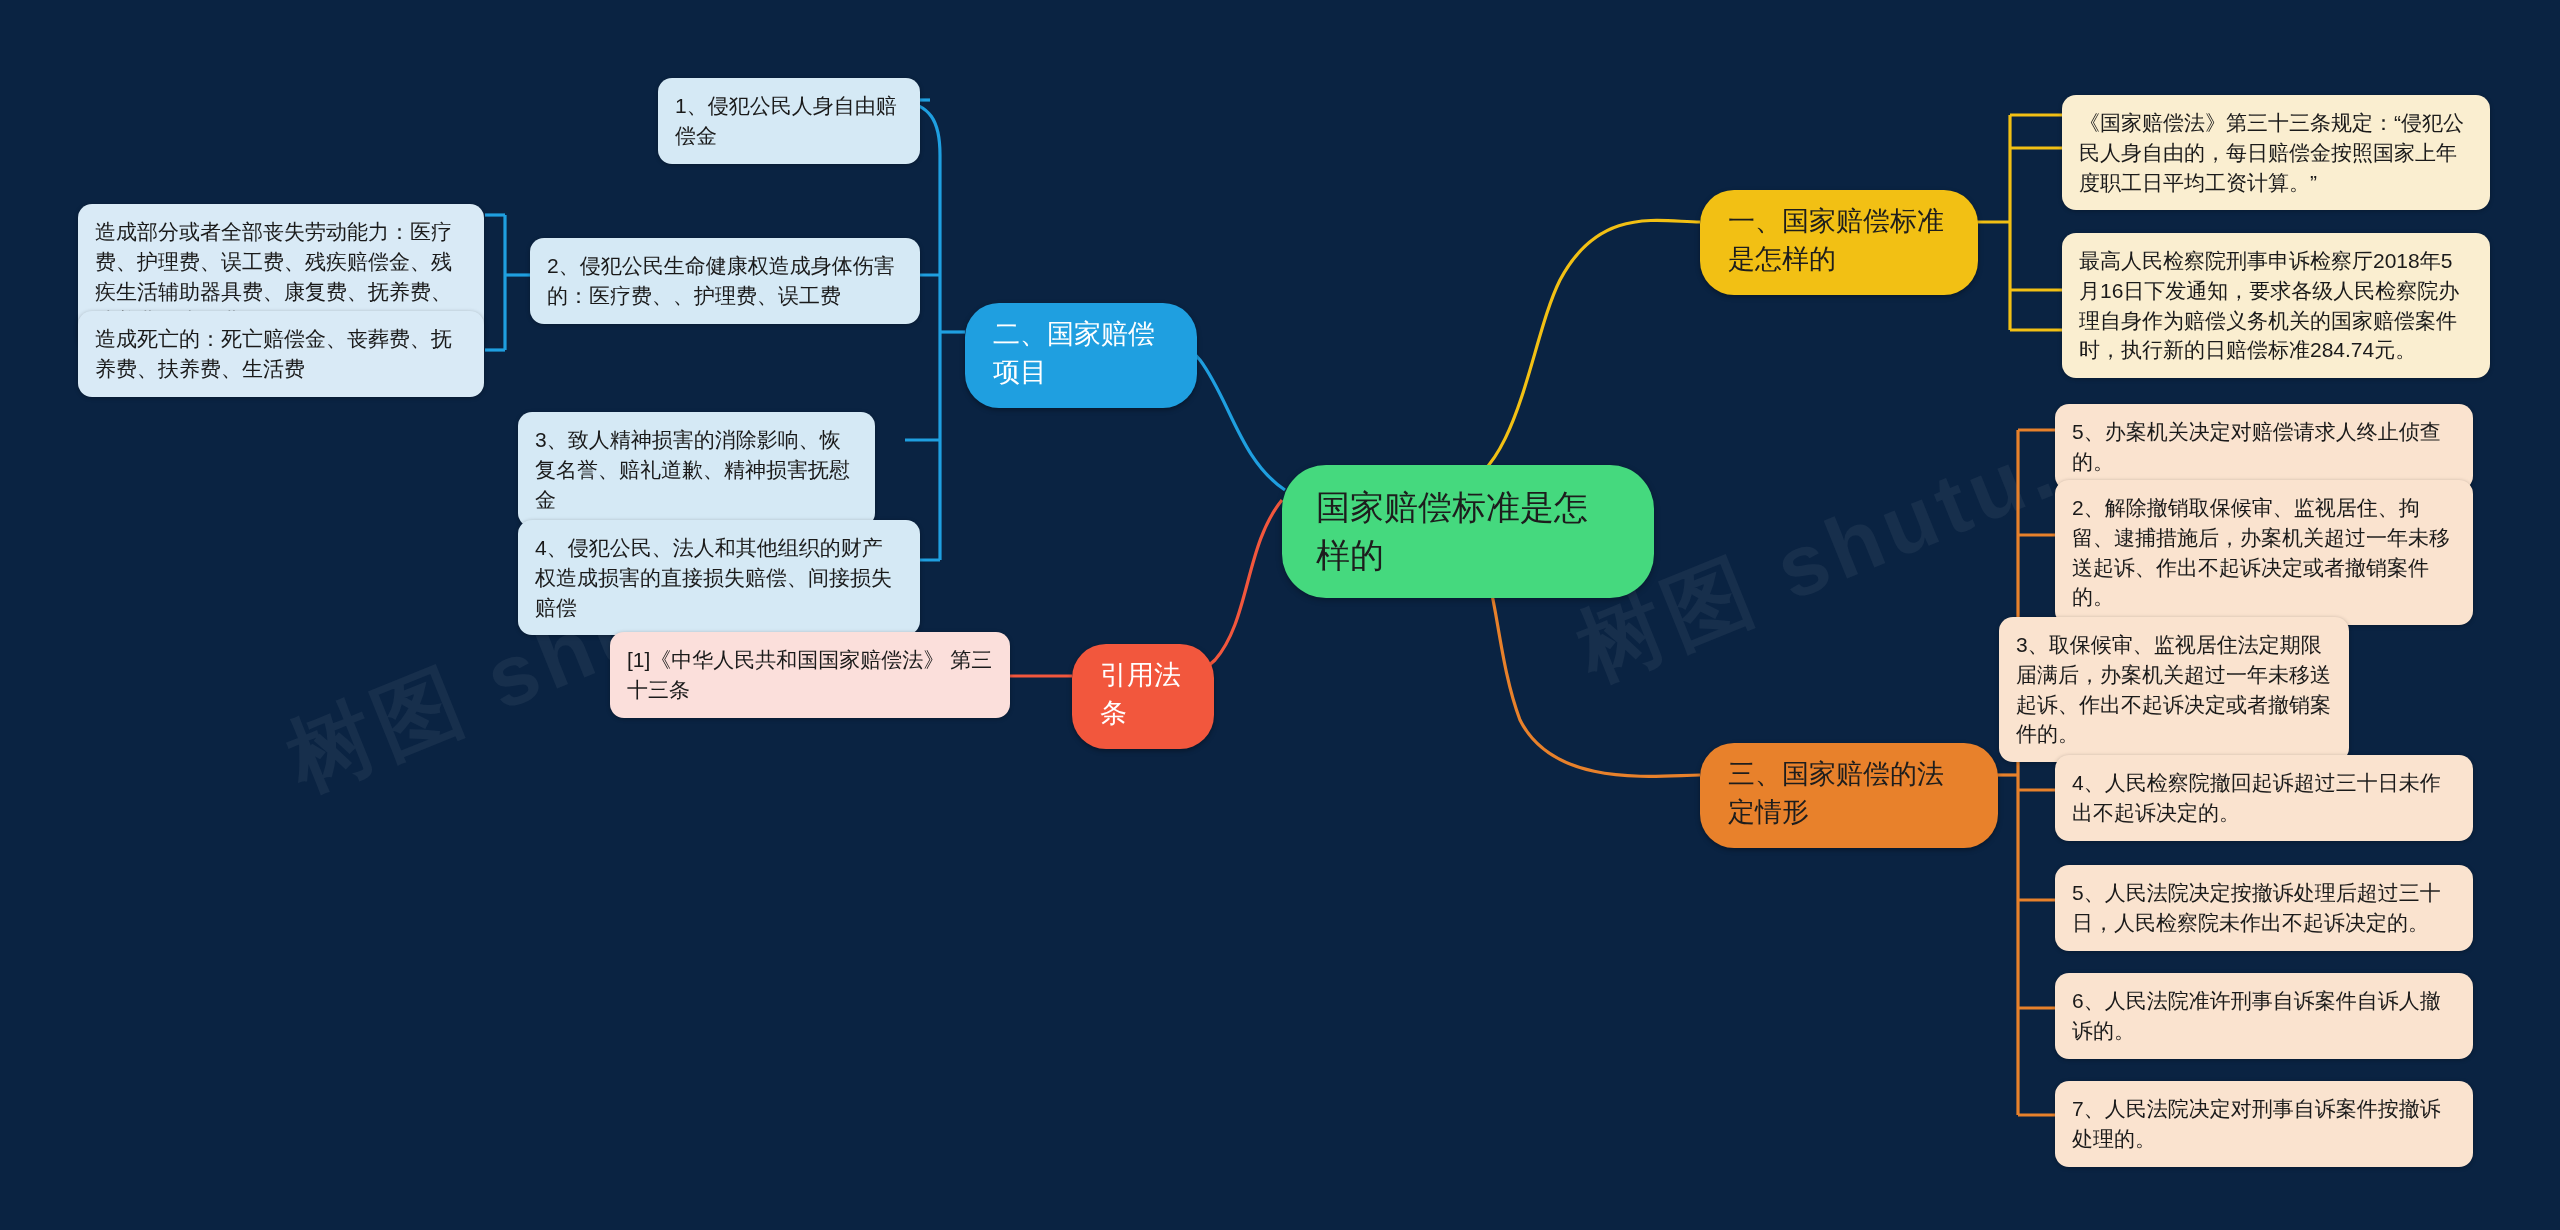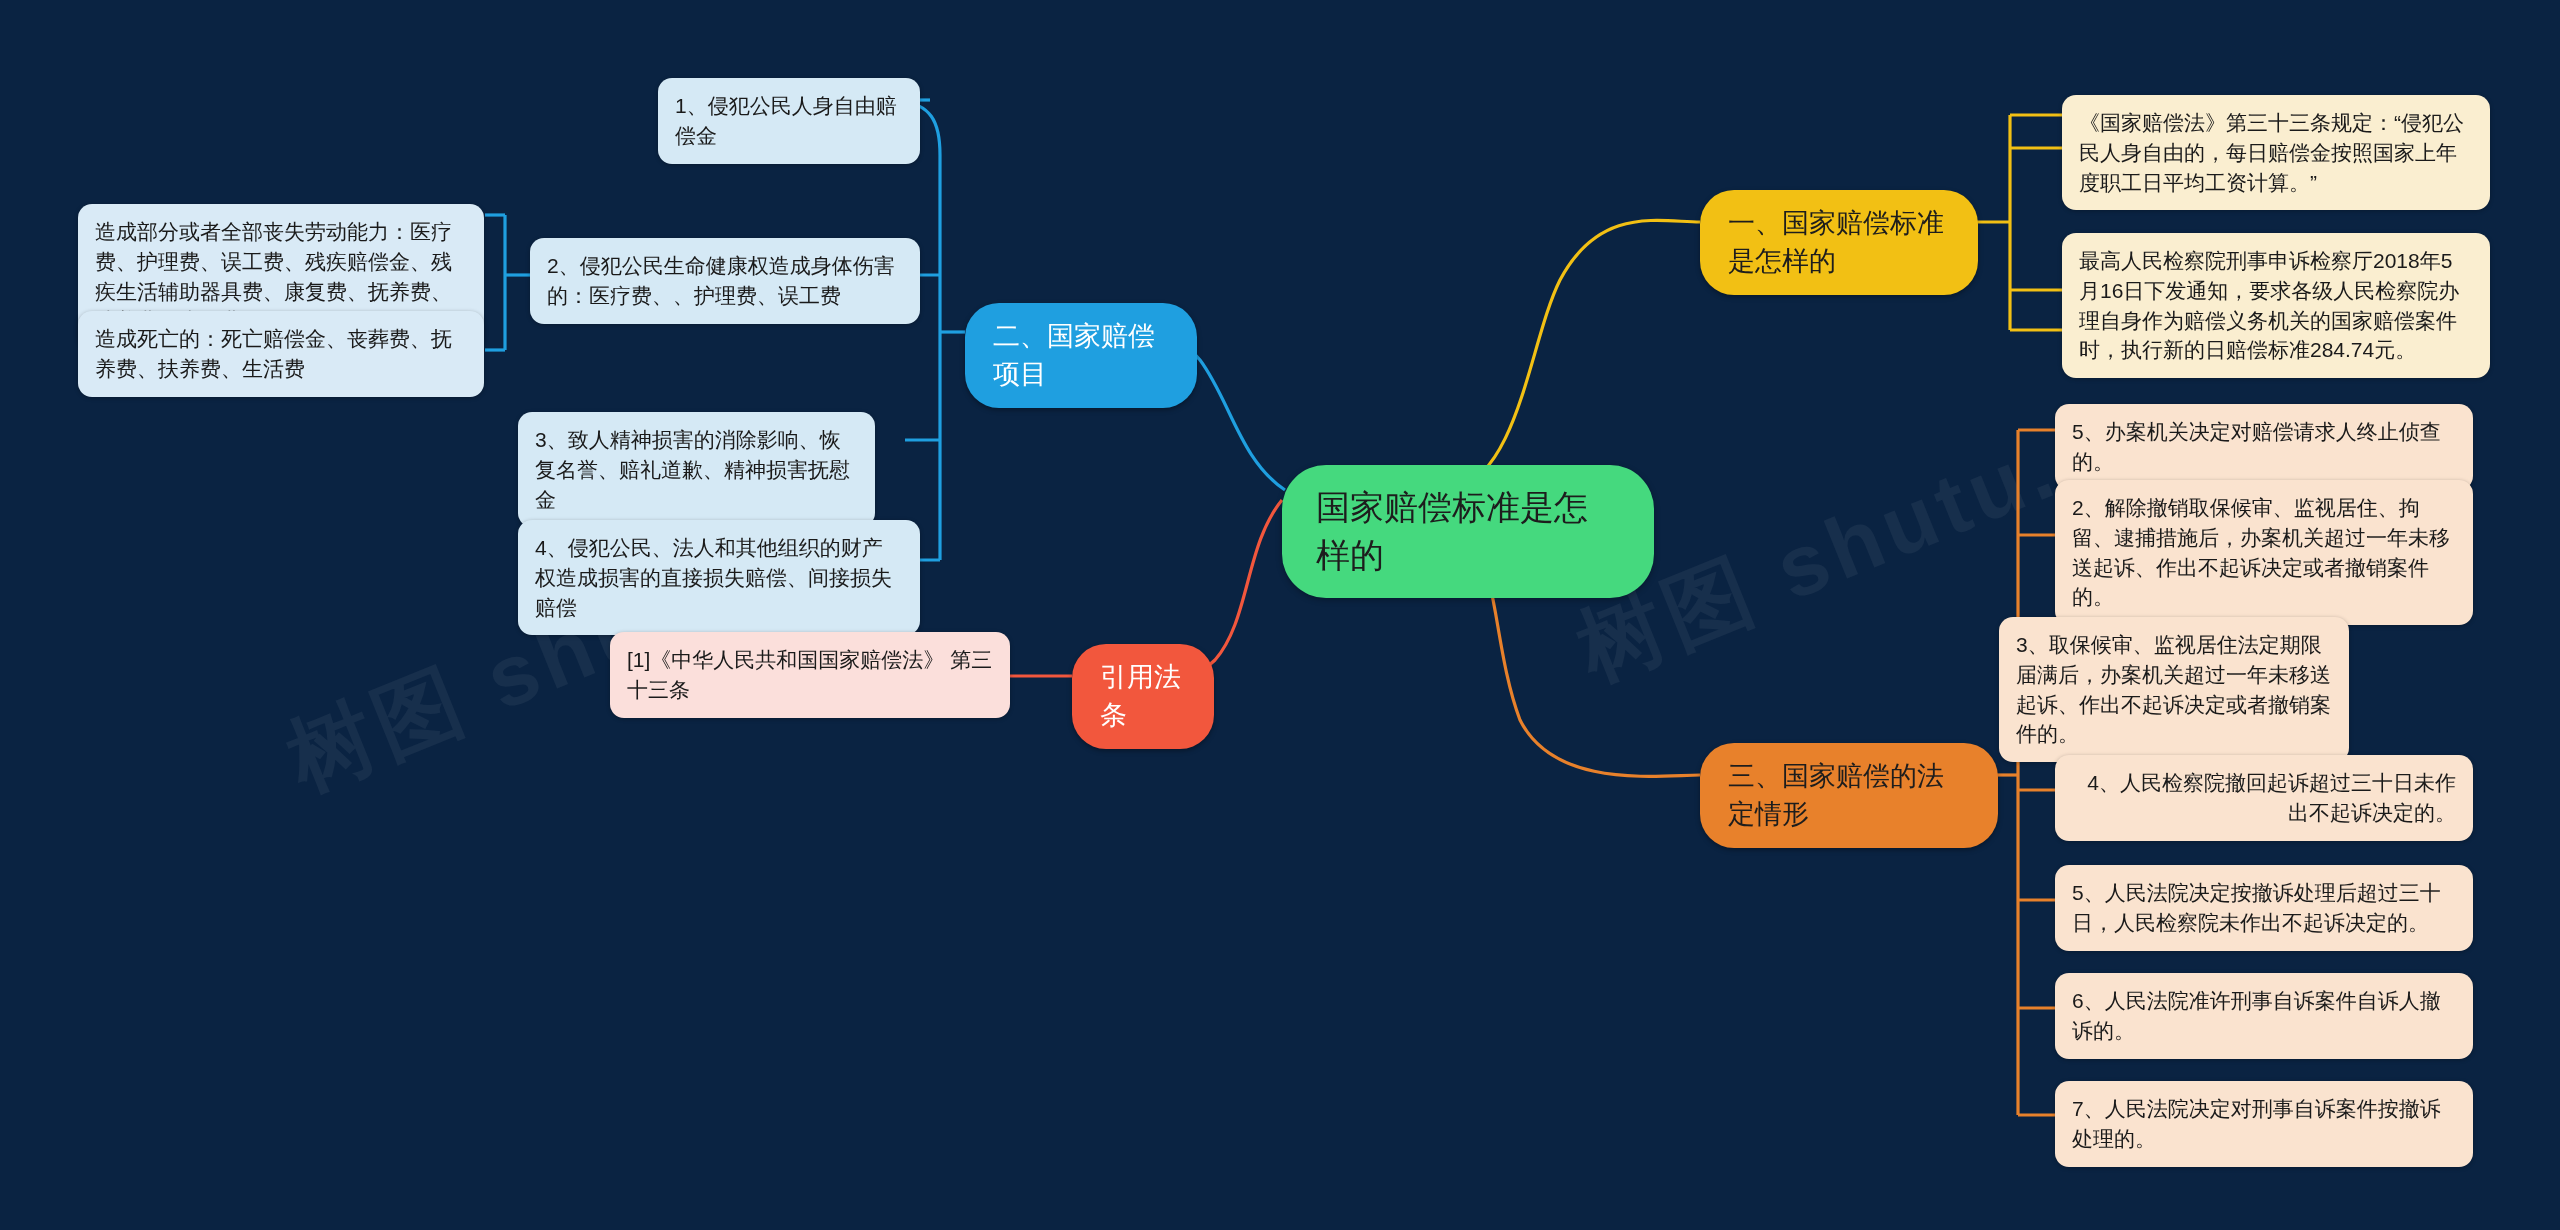--- a/index.html
+++ b/index.html
@@ -48,20 +48,21 @@
     box-shadow: 0 2px 6px rgba(0,0,0,.3);
   }
   
   .pill {
     border-radius: 34px;
     font-size: 27px;
     padding: 14px 28px;
     justify-content: center;
     color: #1d1d1d;
     box-shadow: 0 2px 5px rgba(0,0,0,.35);
+    font-family: Liberation Mono, monospace;
   }
   .pill.yellow { background: #f2c014; }
   .pill.blue   { background: #1f9fe0; color:#ffffff; }
   .pill.orange { background: #e8812b; }
   .pill.red    { background: #f2573d; color:#ffffff; }
   
   .card {
     border-radius: 14px;
     font-size: 21px;
     padding: 13px 17px;
@@ -130,21 +131,21 @@
   <div class="node root" style="left:1282px; top:465px; width:372px;">国家赔偿标准是怎样的</div>
 
   <div class="node pill yellow" style="left:1700px; top:190px; width:278px;">一、国家赔偿标准是怎样的</div>
   <div class="node card cream" style="left:2062px; top:95px; width:428px;">《国家赔偿法》第三十三条规定：“侵犯公民人身自由的，每日赔偿金按照国家上年度职工日平均工资计算。”</div>
   <div class="node card cream" style="left:2062px; top:233px; width:428px;">最高人民检察院刑事申诉检察厅2018年5月16日下发通知，要求各级人民检察院办理自身作为赔偿义务机关的国家赔偿案件时，执行新的日赔偿标准284.74元。</div>
 
   <div class="node pill orange" style="left:1700px; top:743px; width:298px;">三、国家赔偿的法定情形</div>
   <div class="node card peach" style="left:2055px; top:404px; width:418px;">5、办案机关决定对赔偿请求人终止侦查的。</div>
   <div class="node card peach" style="left:2055px; top:480px; width:418px;">2、解除撤销取保候审、监视居住、拘留、逮捕措施后，办案机关超过一年未移送起诉、作出不起诉决定或者撤销案件的。</div>
   <div class="node card peach" style="left:1999px; top:617px; width:350px;">3、取保候审、监视居住法定期限届满后，办案机关超过一年未移送起诉、作出不起诉决定或者撤销案件的。</div>
-  <div class="node card peach" style="left:2055px; top:755px; width:418px;text-align:right;">4、人民检察院撤回起诉超过三十日未作出不起诉决定的。</div>
+  <div class="node card peach" style="left:2055px; top:755px; width:418px;">4、人民检察院撤回起诉超过三十日未作出不起诉决定的。</div>
   <div class="node card peach" style="left:2055px; top:865px; width:418px;">5、人民法院决定按撤诉处理后超过三十日，人民检察院未作出不起诉决定的。</div>
   <div class="node card peach" style="left:2055px; top:973px; width:418px;">6、人民法院准许刑事自诉案件自诉人撤诉的。</div>
   <div class="node card peach" style="left:2055px; top:1081px; width:418px;">7、人民法院决定对刑事自诉案件按撤诉处理的。</div>
 
   <div class="node pill blue" style="left:965px; top:303px; width:232px;">二、国家赔偿项目</div>
 
   <div class="node card sky" style="left:658px; top:78px; width:262px;">1、侵犯公民人身自由赔偿金</div>
 
   <div class="node card sky" style="left:530px; top:238px; width:390px;">2、侵犯公民生命健康权造成身体伤害的：医疗费、、护理费、误工费</div>
   <div class="node card skyl" style="left:78px; top:168px; width:406px;margin-top:36px;">造成部分或者全部丧失劳动能力：医疗费、护理费、误工费、残疾赔偿金、残疾生活辅助器具费、康复费、抚养费、扶养费、生活费</div>

